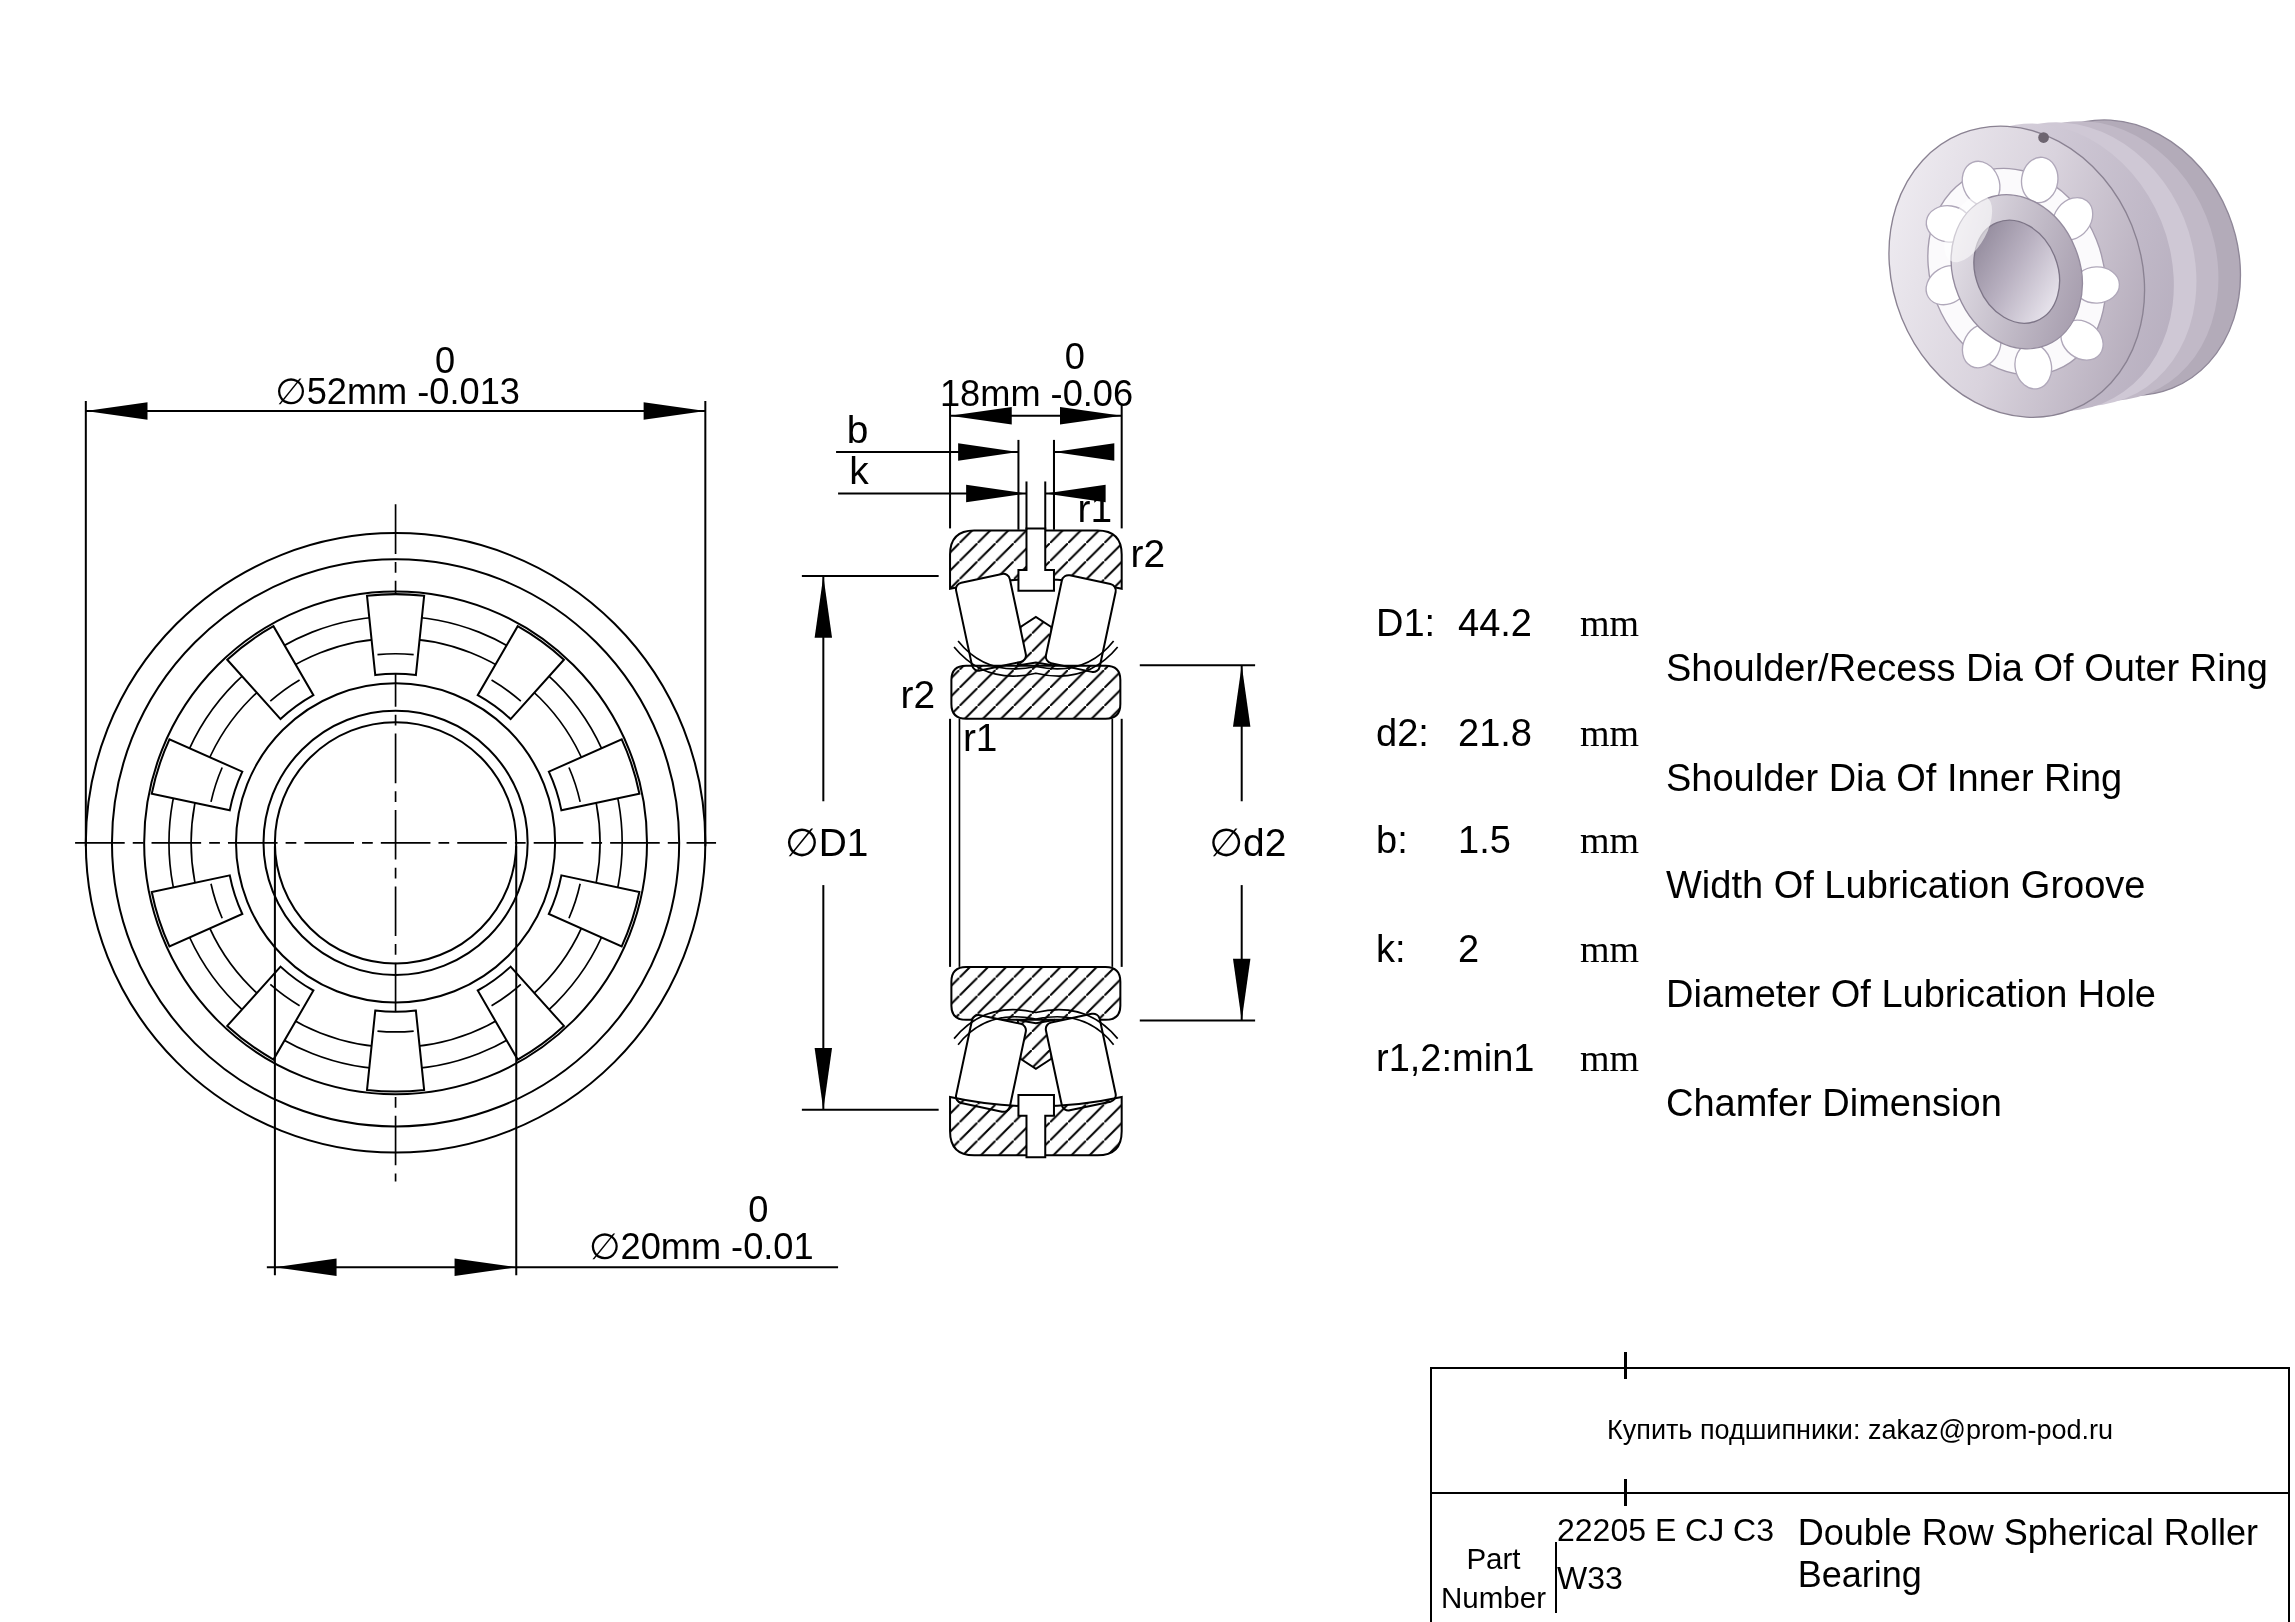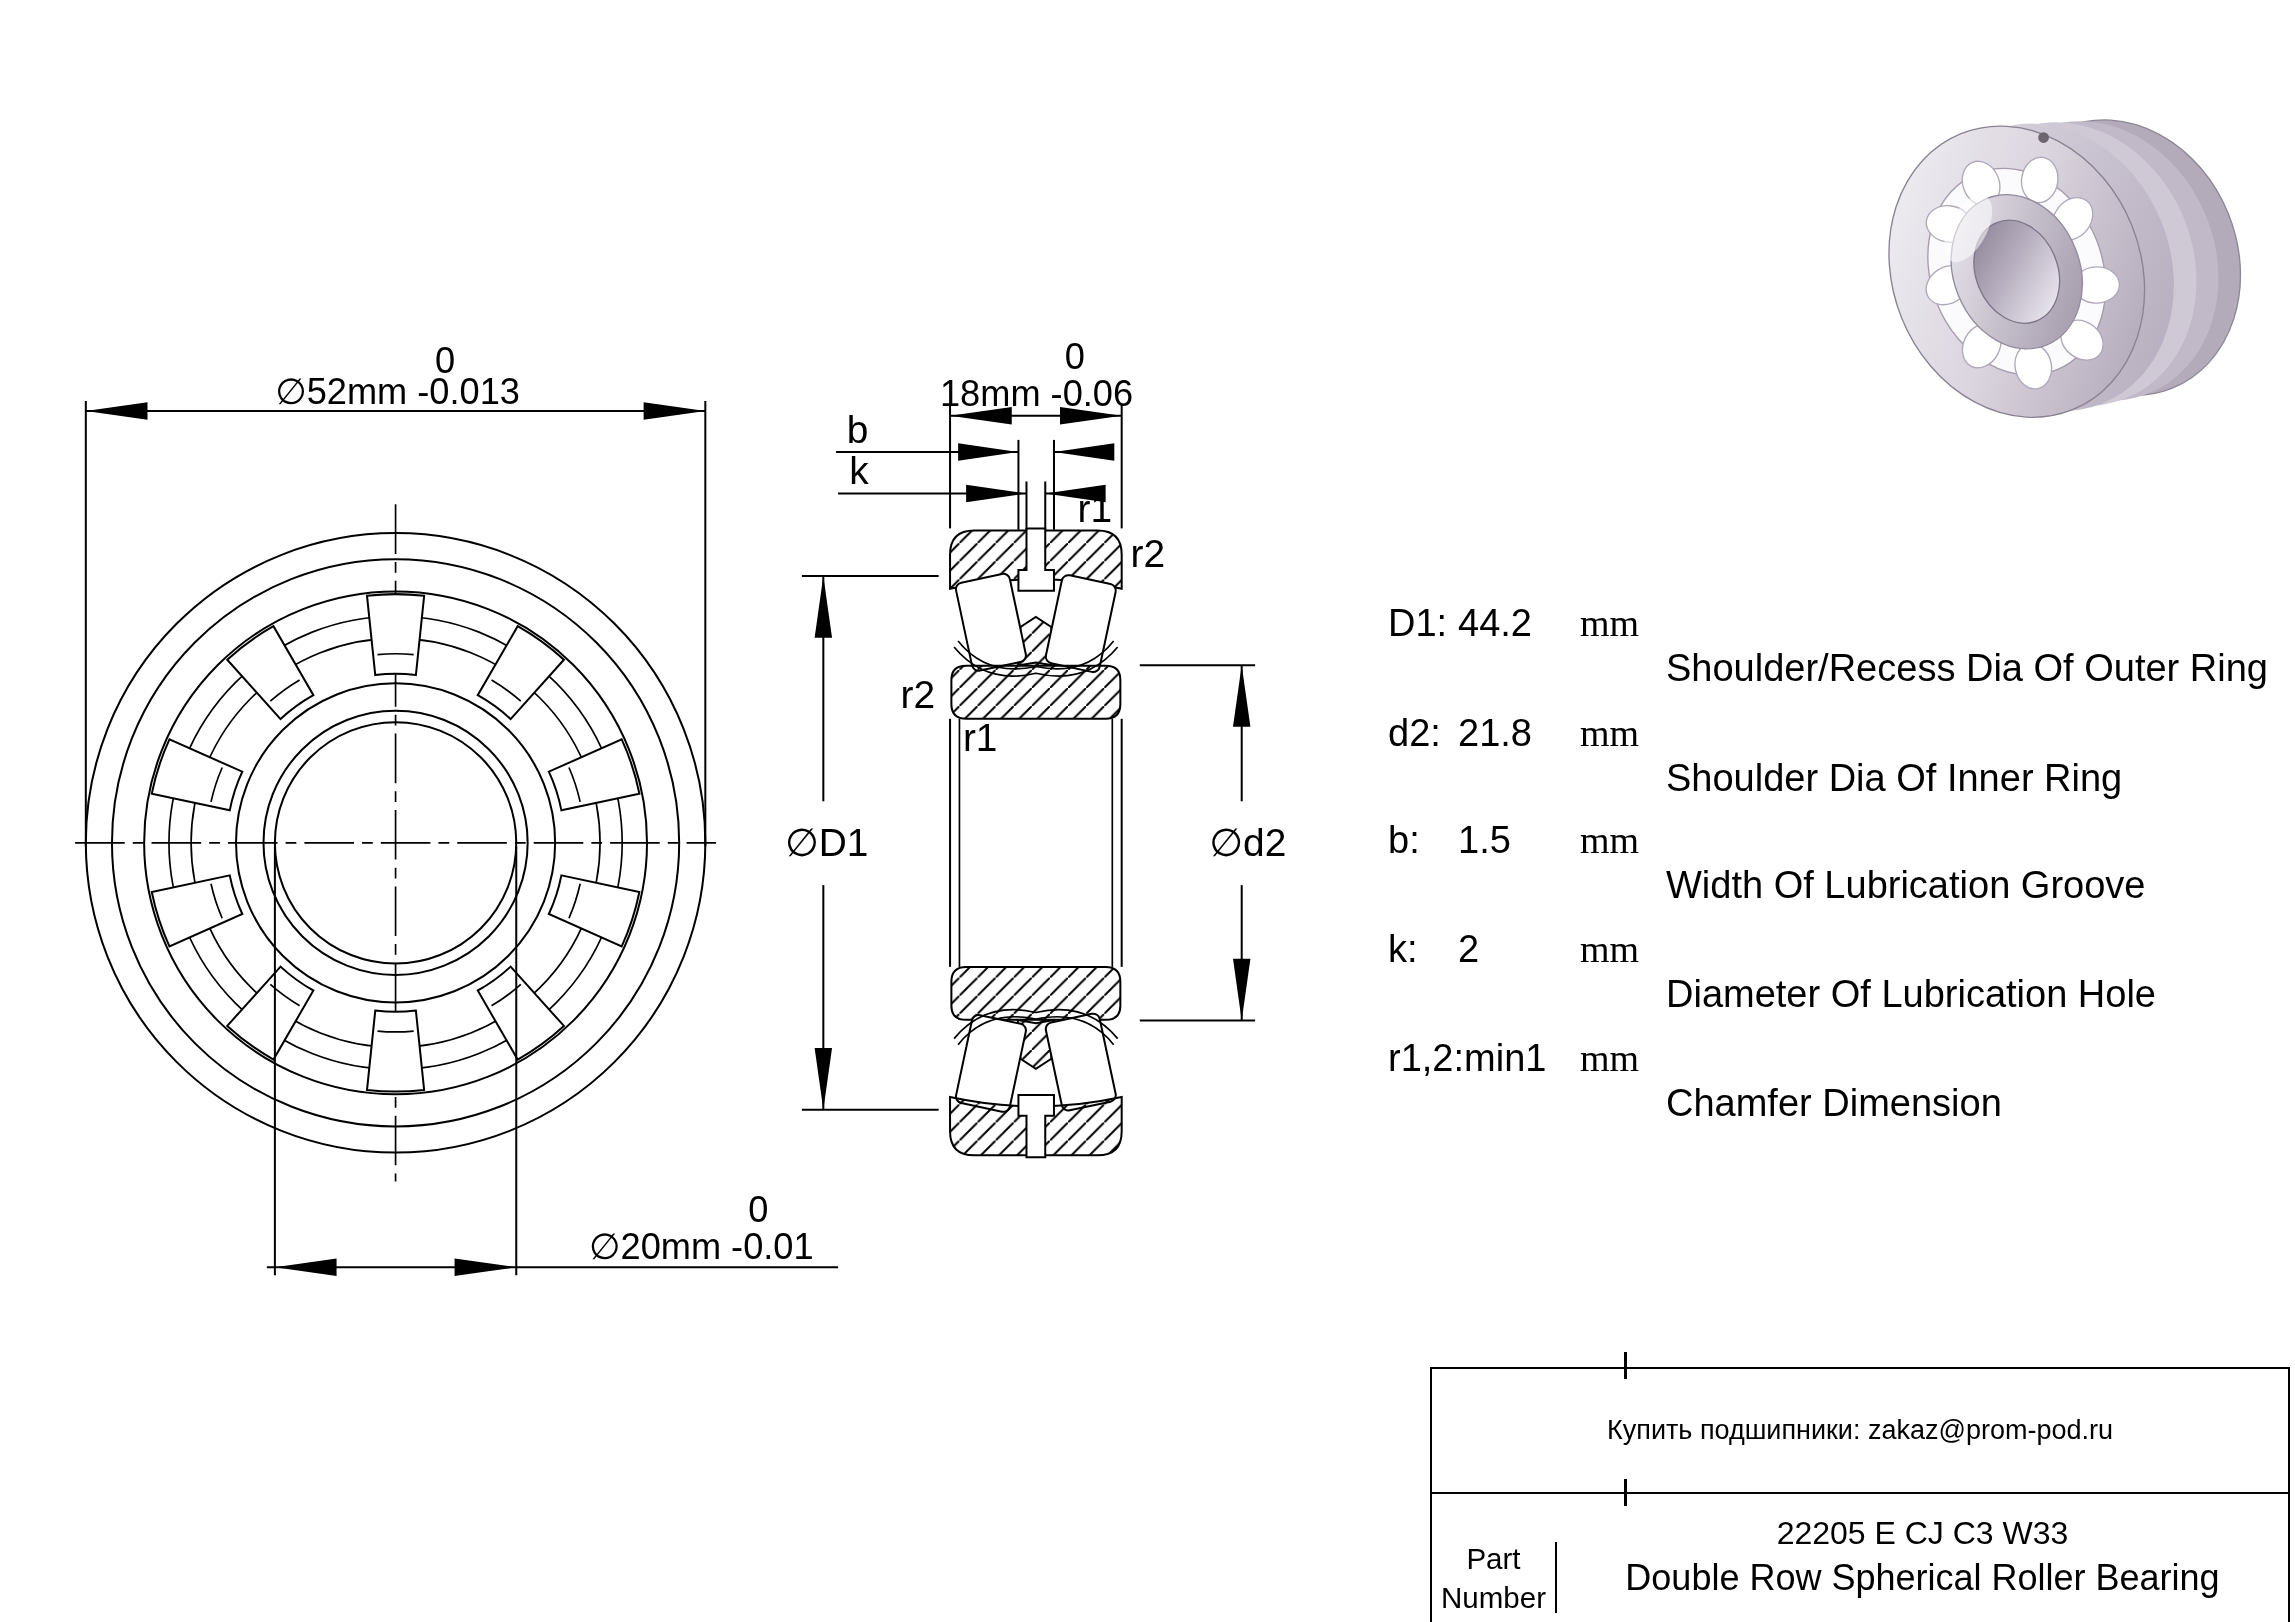--- a/index.html
+++ b/index.html
@@ -1,28 +1,28 @@
 <!DOCTYPE html>
 <html style="font-size:10.7px"><head>
 <meta charset="utf-8">
 <style>
   html,body{margin:0;padding:0;background:#ffffff;width:2295px;height:1622px;overflow:hidden;}
   #page{position:relative;width:2295px;height:1622px;background:#fff;font-family:"Liberation Sans",sans-serif;color:#000;}
   svg text{font-family:"Liberation Sans",sans-serif;fill:#000;}
   .spec-row{position:absolute;left:1376px;height:47px;line-height:47px;font-size:38px;white-space:nowrap;}
   .spec-row span{position:absolute;top:0;white-space:nowrap;}
-  .sc1{left:12px;}
+  .sc1{left:0;}
   .sc2{left:82px;}
   .sc3{left:204px;font-family:Liberation Serif, serif;}
   .sc4{left:290px;margin-top:45px;}
   #titleblock{position:absolute;left:1430px;top:1367px;width:860px;height:261px;border:2.7px solid #000;box-sizing:border-box;}
   #tb-top{position:absolute;left:0;top:0;width:100%;height:125px;border-bottom:2.7px solid #000;box-sizing:border-box;display:flex;align-items:center;justify-content:center;font-size:27px;}
   #tb-bottom{position:absolute;left:0;top:125px;width:100%;height:119px;display:flex;}
   #tb-partcell{width:125px;border-right:2.7px solid #000;box-sizing:border-box;display:flex;flex-direction:column;align-items:center;justify-content:center;font-size:29.5px;line-height:39px;margin-top:48px;}
-  #tb-numcell{flex:1;display:flex;flex-direction:column;align-items:center;justify-content:center;}
+  #tb-numcell{flex:1;display:flex;flex-direction:row;align-items:center;justify-content:center;}
   #tb-partnumber{font-size:32px;line-height:48px;}
   #tb-partdesc{font-size:36px;line-height:42px;}
   .tick{position:absolute;width:2.7px;background:#000;}
 </style>
 </head>
 <body>
 
 <div id="page">
 
 <svg width="2295" height="1622" viewBox="0 0 3423 2419" xmlns="http://www.w3.org/2000/svg">

